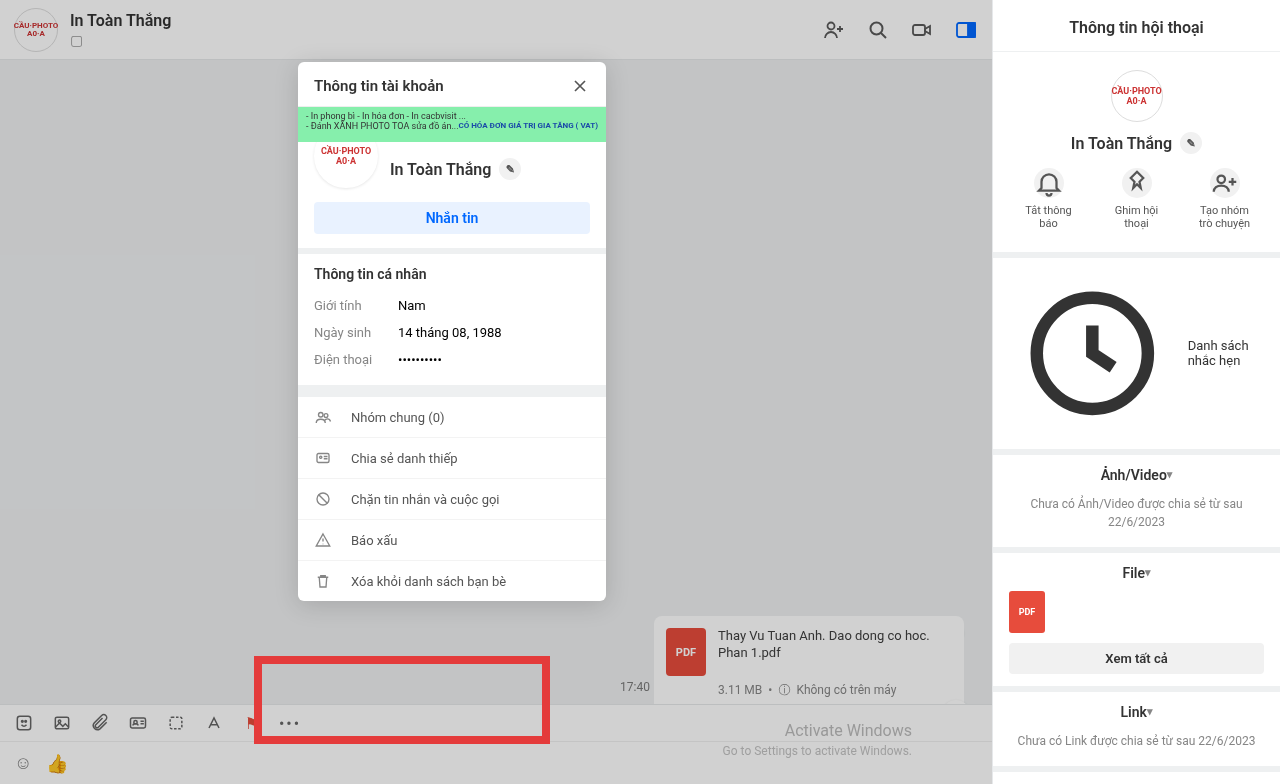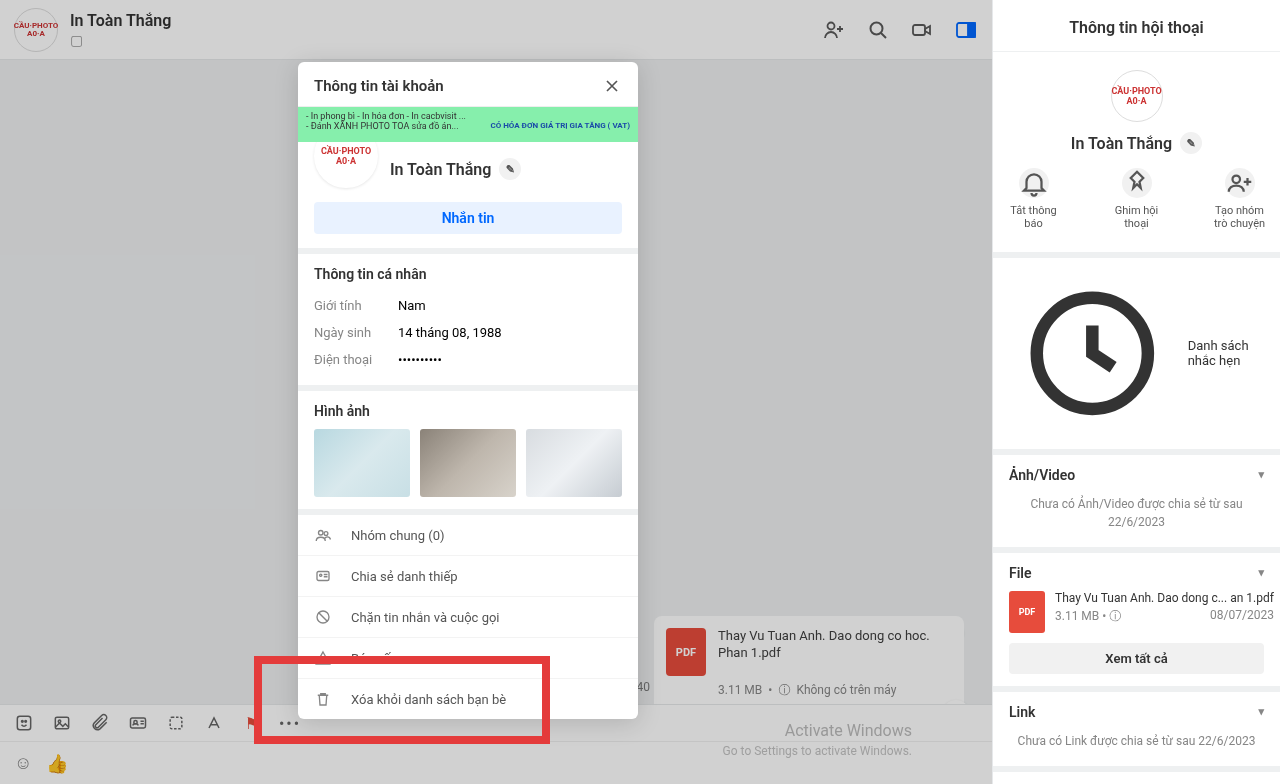--- a/index.html
+++ b/index.html
@@ -35,36 +35,36 @@
 .composer-input input { flex: 1; border: none; outline: none; font-size: 14px; color: #333; background: transparent; }
 .composer-right { display: flex; gap: 14px; align-items: center; font-size: 18px; }
 
 
 .right-panel { width: 288px; background: #fff; border-left: 1px solid #e6e8ea; display: flex; flex-direction: column; overflow-y: auto; position: relative; z-index: 6; }
 .rp-title { text-align: center; font-size: 16px; font-weight: 600; padding: 18px 0 14px; border-bottom: 1px solid #eef0f1; }
 .rp-profile { display: flex; flex-direction: column; align-items: center; padding: 18px 0 8px; border-bottom: 6px solid #eef0f1; }
 .rp-avatar { width: 52px; height: 52px; border-radius: 50%; border: 1px solid #ddd; background: #fff; display: flex; align-items: center; justify-content: center; font-size: 9px; color: #c33; font-weight: bold; text-align: center; margin-bottom: 10px; }
 .rp-name-row { display: flex; align-items: center; gap: 8px; font-size: 16px; font-weight: 600; margin-bottom: 14px; }
 .edit-icon { width: 22px; height: 22px; border-radius: 50%; background: #f1f1f1; display: flex; align-items: center; justify-content: center; font-size: 11px; color: #555; cursor: pointer; }
-.rp-actions { display: flex; gap: 41px; margin-bottom: 14px; }
+.rp-actions { display: flex; gap: 26px; margin-bottom: 14px; }
 .rp-action { display: flex; flex-direction: column; align-items: center; gap: 6px; font-size: 11px; color: #555; text-align: center; width: 62px; cursor: pointer; }
 .rp-action-icon { width: 30px; height: 30px; border-radius: 50%; background: #f1f1f1; display: flex; align-items: center; justify-content: center; color: #555; }
 .rp-row { padding: 12px 16px; display: flex; align-items: center; gap: 12px; font-size: 13px; color: #333; border-bottom: 6px solid #eef0f1; cursor: pointer; }
 .rp-section { border-bottom: 6px solid #eef0f1; padding: 12px 16px; }
-.rp-section-header { display: flex; justify-content: space-between; align-items: center; font-size: 14px; font-weight: 600; color: #333; cursor: pointer; }
+.rp-section-header { display: flex; justify-content: center; align-items: center; font-size: 14px; font-weight: 600; color: #333; cursor: pointer; }
 .rp-empty { font-size: 12px; color: #868686; text-align: center; padding: 12px 0 4px; line-height: 1.5; }
 .rp-file-item { display: flex; gap: 10px; padding: 10px 0 0; align-items: flex-start; }
 .rp-file-icon { width: 36px; height: 42px; background: #e74c3c; border-radius: 3px; display: flex; align-items: center; justify-content: center; color: #fff; font-size: 9px; font-weight: bold; flex-shrink: 0; }
 .rp-file-details { flex: 1; font-size: 12px; }
 .rp-file-name { color: #333; margin-bottom: 3px; white-space: nowrap; overflow: hidden; text-overflow: ellipsis; }
 .rp-file-meta { color: #868686; display: flex; justify-content: space-between; }
 .rp-view-all { margin-top: 10px; background: #f1f1f1; border-radius: 4px; padding: 8px; text-align: center; font-size: 13px; font-weight: 600; color: #333; cursor: pointer; }
 
 
-.modal { position: absolute; left: 298px; top: 62px; width: 340px; background: #fff; border-radius: 6px; box-shadow: 0 4px 24px rgba(0,0,0,0.15); z-index: 10; overflow: hidden; }
+.modal { position: absolute; left: 298px; top: 62px; width: 308px; background: #fff; border-radius: 6px; box-shadow: 0 4px 24px rgba(0,0,0,0.15); z-index: 10; overflow: hidden; }
 .modal-header { display: flex; justify-content: space-between; align-items: center; padding: 14px 16px 10px; }
 .modal-title { font-size: 15px; font-weight: 600; }
 .modal-close { width: 20px; height: 20px; cursor: pointer; color: #555; display: flex; align-items: center; justify-content: center; }
 .modal-cover { height: 36px; background: #86efac; font-size: 9px; padding: 4px 8px; color: #333; position: relative; border-top: 1px solid #eee; }
 .modal-cover .vat { position: absolute; right: 8px; top: 14px; font-size: 8px; color: #1a4ba8; font-weight: bold; }
 .modal-profile { display: flex; align-items: center; gap: 12px; padding: 8px 16px 14px; }
 .modal-avatar { width: 64px; height: 64px; border-radius: 50%; border: 2px solid #fff; background: #fff; margin-top: -26px; box-shadow: 0 1px 3px rgba(0,0,0,0.1); display: flex; align-items: center; justify-content: center; font-size: 9px; color: #c33; font-weight: bold; text-align: center; }
 .modal-name { font-size: 16px; font-weight: 600; display: flex; align-items: center; gap: 8px; }
 .modal-msg-btn { margin: 0 16px 14px; background: #e9f2ff; color: #0068ff; border-radius: 4px; padding: 8px; text-align: center; font-size: 14px; font-weight: 600; cursor: pointer; }
 .modal-divider { height: 6px; background: #eef0f1; }
@@ -236,28 +236,20 @@
         <div class="info-row">
           <div class="info-label">Ngày sinh</div>
           <div class="info-value">14 tháng 08, 1988</div>
         </div>
         <div class="info-row">
           <div class="info-label">Điện thoại</div>
           <div class="info-value">••••••••••</div>
         </div>
       </div>
       <div class="modal-divider"></div>
-      <div class="modal-section">
-        <div class="modal-section-title">Hình ảnh</div>
-        <div class="modal-thumbs">
-          <div class="thumb"></div>
-          <div class="thumb t2"></div>
-          <div class="thumb t3"></div>
-        </div>
-      </div>
       <div class="modal-divider"></div>
       <div>
         <div class="modal-action-row">
           <span class="mai">
               <svg viewBox="0 0 24 24" width="16" height="16" fill="none" stroke="currentColor" stroke-width="1.8">
                 <circle cx="9" cy="9" r="3"></circle>
                 <circle cx="16" cy="10" r="2.5"></circle>
                 <path d="M3 20c0-3 2.7-5 6-5s6 2 6 5M14 18c.3-2 1.5-3.5 4-3.5s3.5 1.5 4 3.5"></path>
               </svg>
             </span>
@@ -358,27 +350,20 @@
       </div>
       <div class="rp-empty">Chưa có Ảnh/Video được chia sẻ từ sau 22/6/2023</div>
     </div>
     <div class="rp-section">
       <div class="rp-section-header">
         <span>File</span>
         <span class="chev">▾</span>
       </div>
       <div class="rp-file-item">
         <div class="rp-file-icon">PDF</div>
-        <div class="rp-file-details">
-          <div class="rp-file-name">Thay Vu Tuan Anh. Dao dong c...  an 1.pdf</div>
-          <div class="rp-file-meta">
-            <span><span>3.11 MB</span> • ⓘ</span>
-            <span>08/07/2023</span>
-          </div>
-        </div>
       </div>
       <div class="rp-view-all">Xem tất cả</div>
     </div>
     <div class="rp-section">
       <div class="rp-section-header">
         <span>Link</span>
         <span class="chev">▾</span>
       </div>
       <div class="rp-empty">Chưa có Link được chia sẻ từ sau 22/6/2023</div>
     </div>

